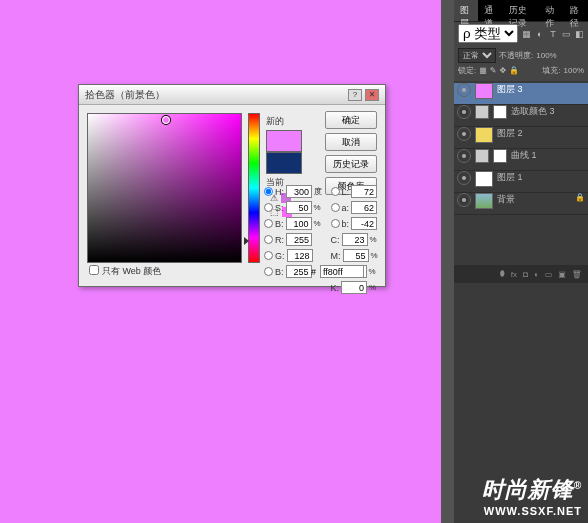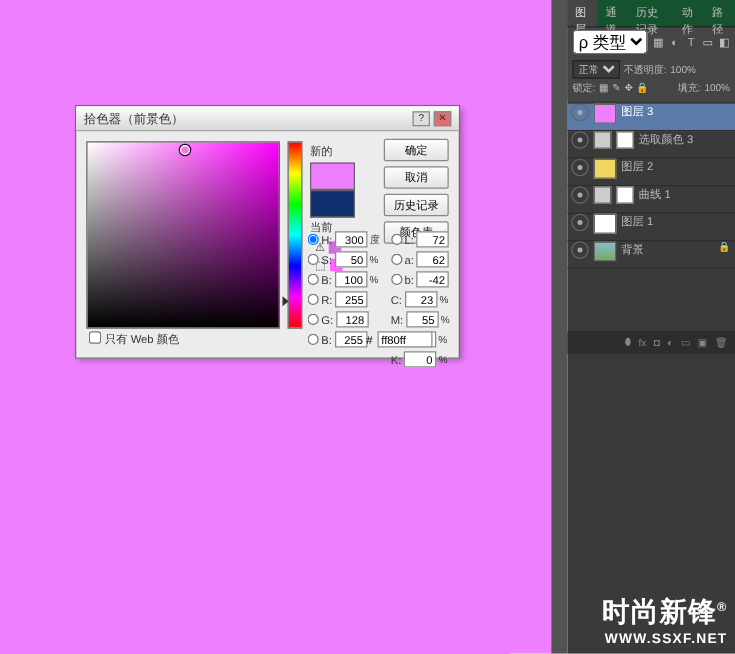--- a/index.html
+++ b/index.html
@@ -1,39 +1,39 @@
 <!DOCTYPE html>
 <html><head>
 <meta charset="utf-8">
 <style>
 *{margin:0;padding:0;box-sizing:border-box;font-family:"Microsoft YaHei",SimSun,sans-serif}
 body{width:588px;height:523px;background:#fff;position:relative;overflow:hidden}
 .canvas{position:absolute;left:0;top:0;width:441px;height:523px;background:#ee80ff}
 .toolbar{position:absolute;left:441px;top:0;width:13px;height:523px;background:#535353}
 .panels{position:absolute;left:454px;top:0;width:134px;height:523px;background:#3a3a3a;color:#bbb;font-size:9px}
-.tabs{display:flex;height:22px;background:#14532d;border-bottom:1px solid #222}
+.tabs{display:flex;height:22px;background:#000000;border-bottom:1px solid #222}
 .tab{padding:4px 6px;cursor:pointer}
 .tab.active{background:#454545;color:#ddd}
 .layer-opts{padding:3px 4px;background:#454545;font-size:8px}
 .layer-opts .row{display:flex;align-items:center;gap:3px;margin-bottom:2px}
 .layer-opts select{background:#3a3a3a;color:#ccc;border:1px solid #222;font-size:8px;height:15px}
 .filter-row{display:flex;gap:4px;padding:2px 4px;align-items:center;background:#454545;font-size:9px}
 .filter-row .ic{width:12px;height:12px;display:flex;align-items:center;justify-content:center;cursor:pointer}
 .layers{padding-top:2px}
 .layer{display:flex;height:22px;padding:0 3px;border-bottom:1px solid #2d2d2d}
 .layer.sel{background:#5a7aa8;color:#fff}
 .eye{width:14px;height:14px;border:1px solid #666;border-radius:50%;margin-right:4px;position:relative;cursor:pointer}
 .eye::after{content:"";position:absolute;left:4px;top:4px;width:4px;height:4px;background:#aaa;border-radius:50%}
 .thumb{width:18px;height:16px;border:1px solid #666;margin-right:4px}
 .thumb2{width:14px;height:14px;border:1px solid #666;margin-right:4px}
 .lname{font-size:9px}
 .layer-bottom{position:absolute;bottom:240px;left:454px;width:134px;height:18px;background:#2d2d2d;display:flex;align-items:center;justify-content:flex-end;gap:6px;padding:0 6px;font-size:8px;color:#888}
 .layer-bottom .ic{cursor:pointer}
 
-.dlg{position:absolute;left:60px;top:84px;width:308px;height:203px;background:#ececec;border:1px solid #6d6d6d;box-shadow:2px 2px 5px rgba(0,0,0,0.3)}
+.dlg{position:absolute;left:78px;top:84px;width:308px;height:203px;background:#ececec;border:1px solid #6d6d6d;box-shadow:2px 2px 5px rgba(0,0,0,0.3)}
 .dlg-title{height:20px;background:linear-gradient(#fcfcfc,#d8d8d8);border-bottom:1px solid #aaa;display:flex;align-items:center;padding:0 6px;font-size:10px;color:#333;justify-content:space-between}
 .dlg-title .right{display:flex;gap:3px}
 .winbtn{width:14px;height:12px;border:1px solid #888;background:#ddd;font-size:8px;text-align:center;line-height:10px;cursor:pointer}
 .winbtn.close{background:#e07070}
 .dlg-body{display:flex;padding:8px 23px 6px 8px;height:calc(100% - 20px);position:relative}
 .sv-box{width:155px;height:150px;background:linear-gradient(to bottom,transparent,#000),linear-gradient(to right,#fff,#f0f);border:1px solid #666;position:relative;cursor:crosshair}
 .sv-cursor{position:absolute;width:8px;height:8px;border:1px solid #fff;border-radius:50%;left:74px;top:2px;box-shadow:0 0 0 1px #000}
 .hue{width:12px;height:150px;margin-left:6px;border:1px solid #666;background:linear-gradient(red,#ff0,#0f0,#0ff,#00f,#f0f,red);position:relative;cursor:pointer}
 .hue-ptr{position:absolute;left:-5px;top:123px;width:0;height:0;border-top:4px solid transparent;border-bottom:4px solid transparent;border-left:5px solid #333}
 .mid{margin-left:6px;width:46px}
@@ -49,21 +49,21 @@
 .fld input[type=text]{width:26px;height:13px;font-size:9px;border:1px solid #888;text-align:right;padding:0 2px}
 .u{width:12px;font-size:8px}
 .hex-row{position:absolute;left:232px;bottom:8px;display:flex;align-items:center;gap:4px;font-size:9px}
 .hex-row input{width:44px;height:13px;font-size:9px;border:1px solid #888;padding:0 2px}
 .webonly{position:absolute;left:10px;bottom:8px;font-size:9px;color:#333;display:flex;align-items:flex-start;gap:3px}
 .webonly input{width:10px;height:10px}
 .btns{position:absolute;right:8px;top:6px;display:flex;flex-direction:column;gap:4px}
 .btn{width:52px;height:18px;background:linear-gradient(#fdfdfd,#e3e3e3);border:1px solid #888;border-radius:2px;font-size:9px;cursor:pointer}
 
 .wm{position:absolute;right:6px;bottom:6px;color:#fff;text-align:right;font-weight:bold}
-.wm .l1{font-size:22px;letter-spacing:1px;}
+.wm .l1{font-size:22px;letter-spacing:1px;font-style:italic}
 .wm .r{font-size:10px;vertical-align:super}
 .wm .l2{font-size:11px;letter-spacing:1px}
 </style>
 </head>
 <body>
 
 <div class="canvas"></div>
 <div class="toolbar"></div>
 
 <div class="panels">

